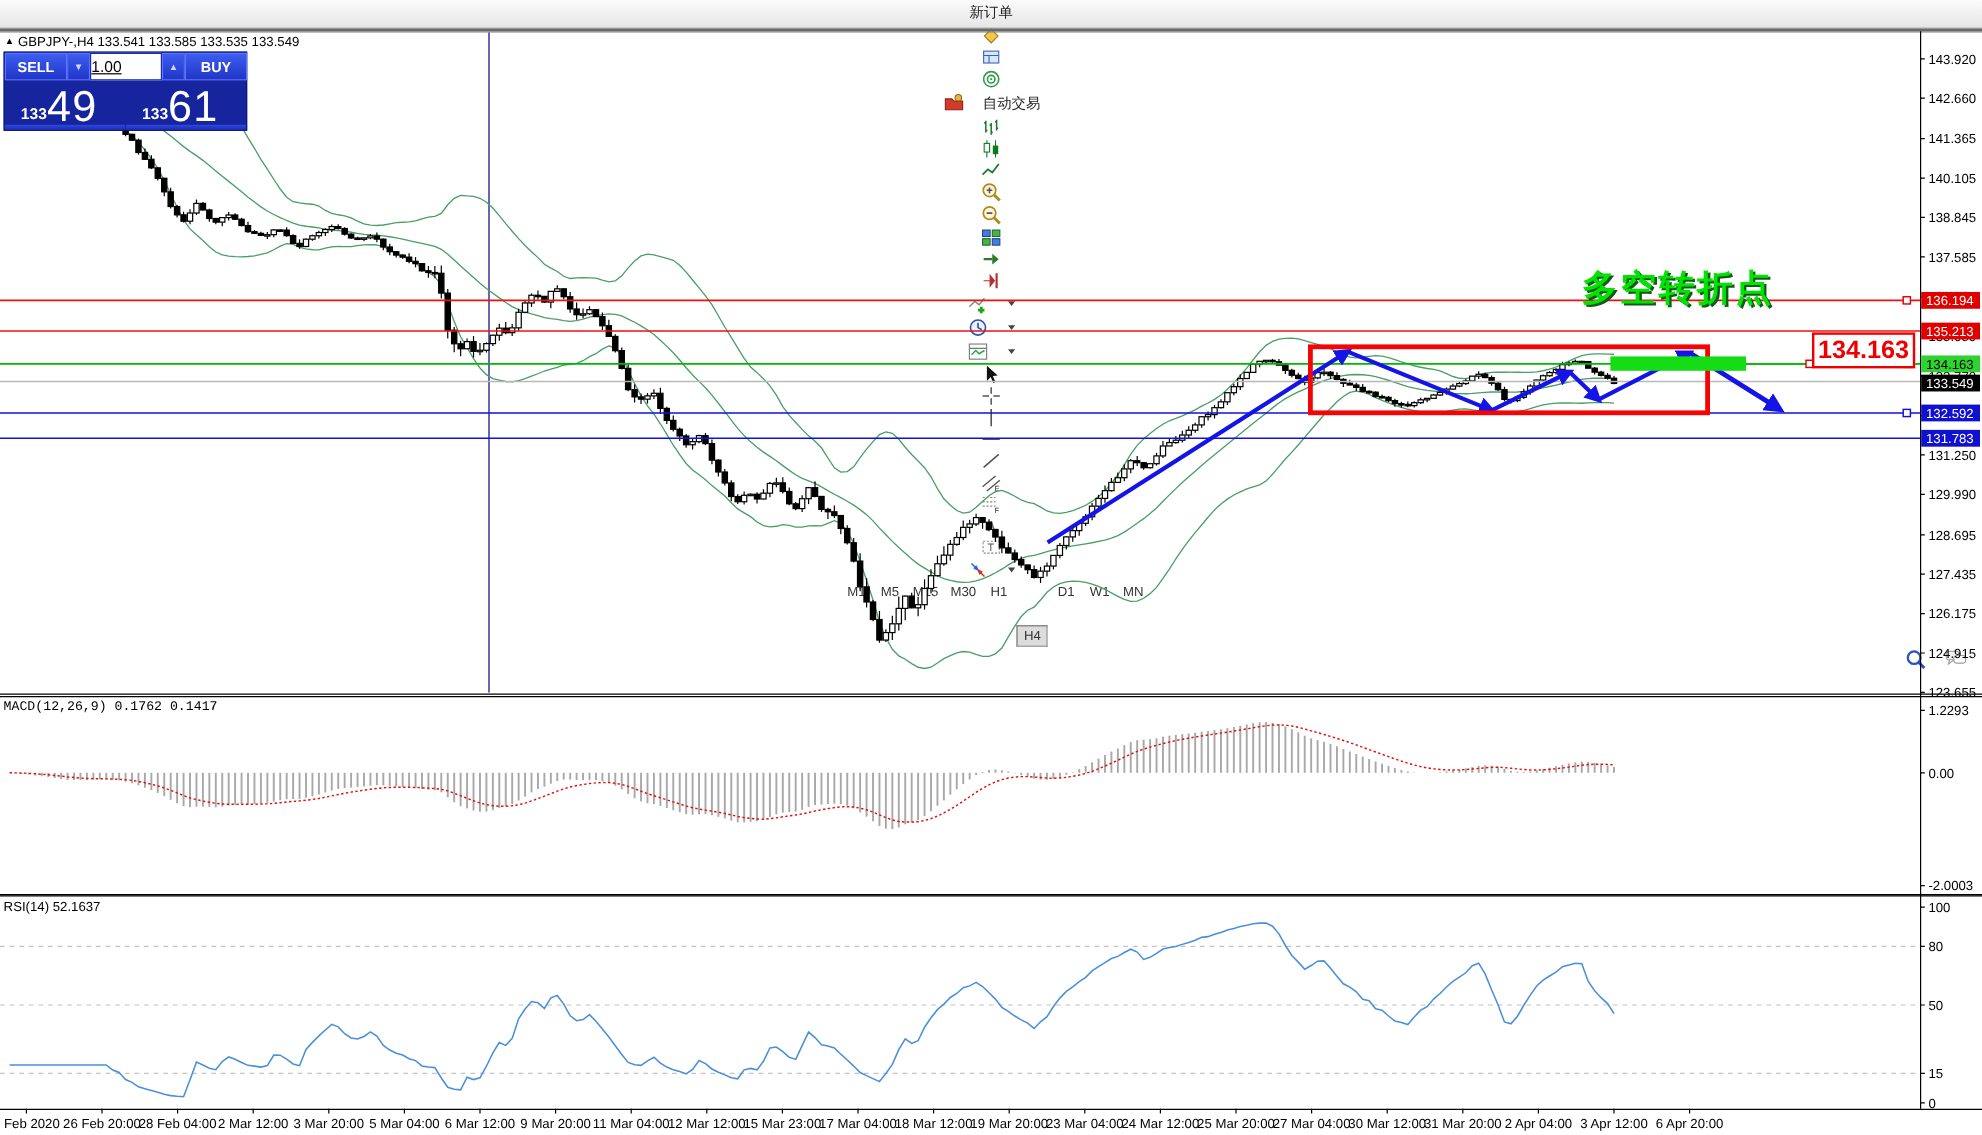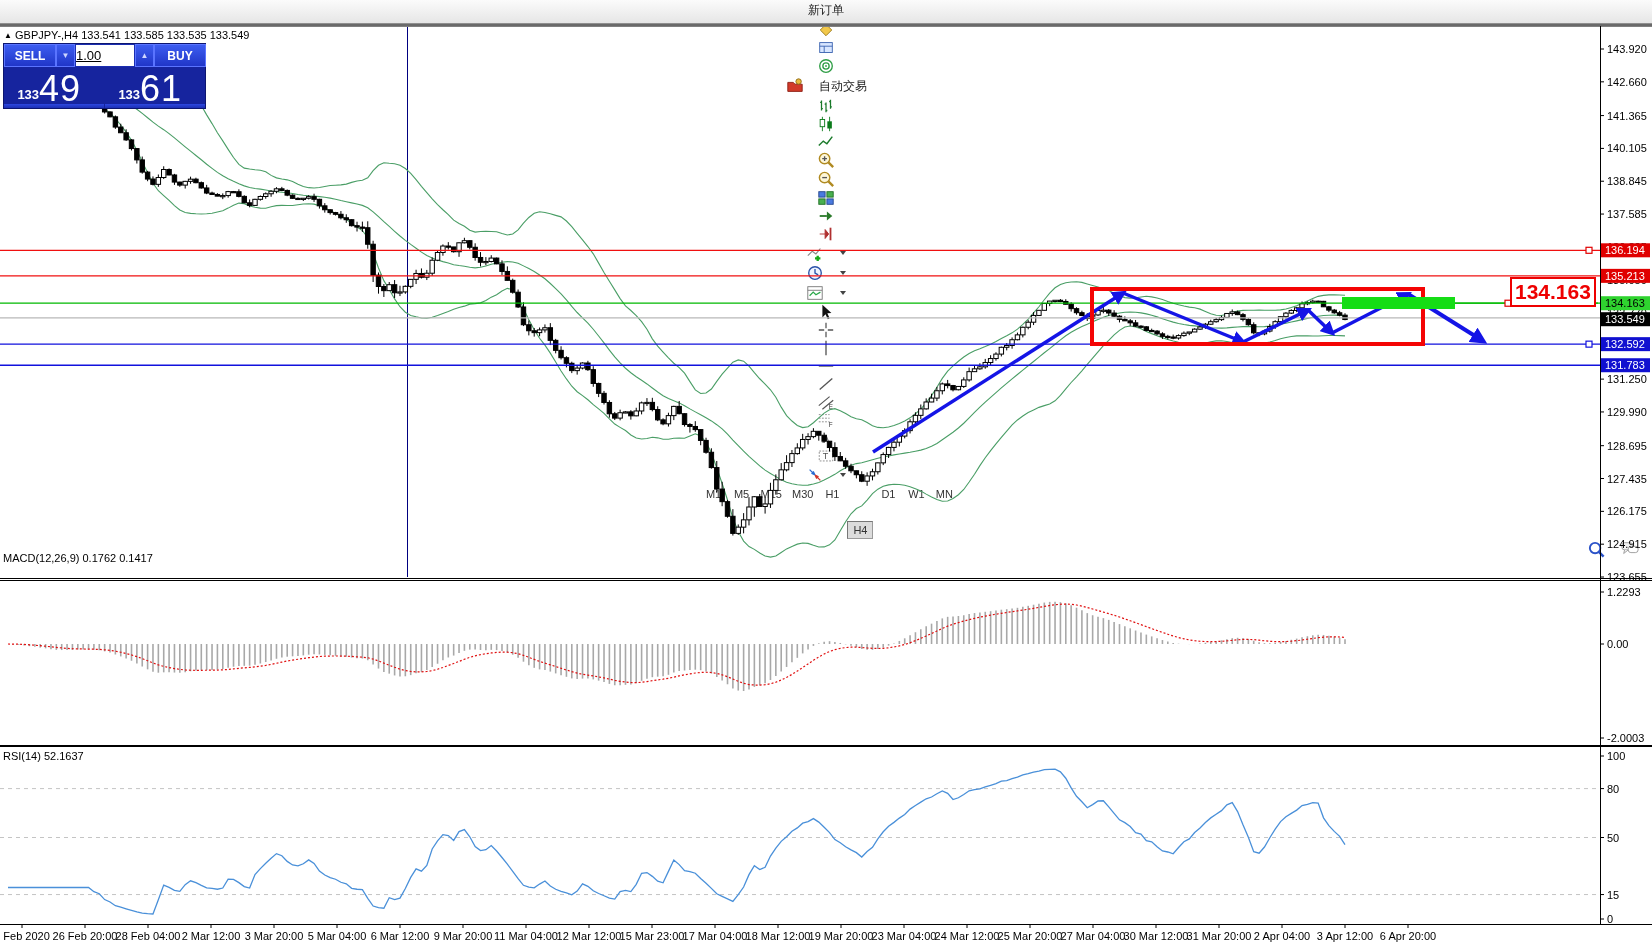--- a/index.html
+++ b/index.html
@@ -25,21 +25,21 @@
   .tb-right { margin-left:auto; display:inline-flex; align-items:center; margin-right:10px; gap:10px; }
 
   
   #chart-layer { position:absolute; left:0; top:0; width:1652px; height:946px; }
   #chart-layer svg { position:absolute; left:0; top:0; }
 
   .symbol-info { position:absolute; left:4px; top:29px; font-size:11px; color:#000; z-index:5; white-space:nowrap; }
   .symbol-info .tri { font-size:8px; vertical-align:1px; }
 
   .ind-label { position:absolute; font-size:11px; color:#000; z-index:5; white-space:nowrap; }
-  #macd-label { left:3px; top:552px; }
+  #macd-label { left:3px; top:584px;font-family:Liberation Mono, monospace; }
   #rsi-label  { left:3px; top:750px; }
 
   .cn-note { position:absolute; left:1318px; top:220px; z-index:6;
     font-size:30px; font-weight:bold; color:#00e400; letter-spacing:2px;
     text-shadow:2px 2px 0 #14591c; white-space:nowrap; }
 
   .price-callout { position:absolute; left:1510px; top:277px; z-index:6;
     border:2px solid #ee0000; background:#ffffff; color:#ee0000;
     font-size:21px; font-weight:bold; padding:0 3px; line-height:26px; }
 
@@ -1217,14 +1217,15 @@
         <span class="tp-prefix">133</span>
         <span class="tp-big">61</span>
         <span class="tp-sup">0</span>
       </div>
     </div>
   </div>
 
   <div class="ind-label" id="macd-label">MACD(12,26,9) 0.1762 0.1417</div>
   <div class="ind-label" id="rsi-label">RSI(14) 52.1637</div>
 
+  <div class="cn-note">多空转折点</div>
   <div class="price-callout">134.163</div>
 </div>
 
 </body></html>

